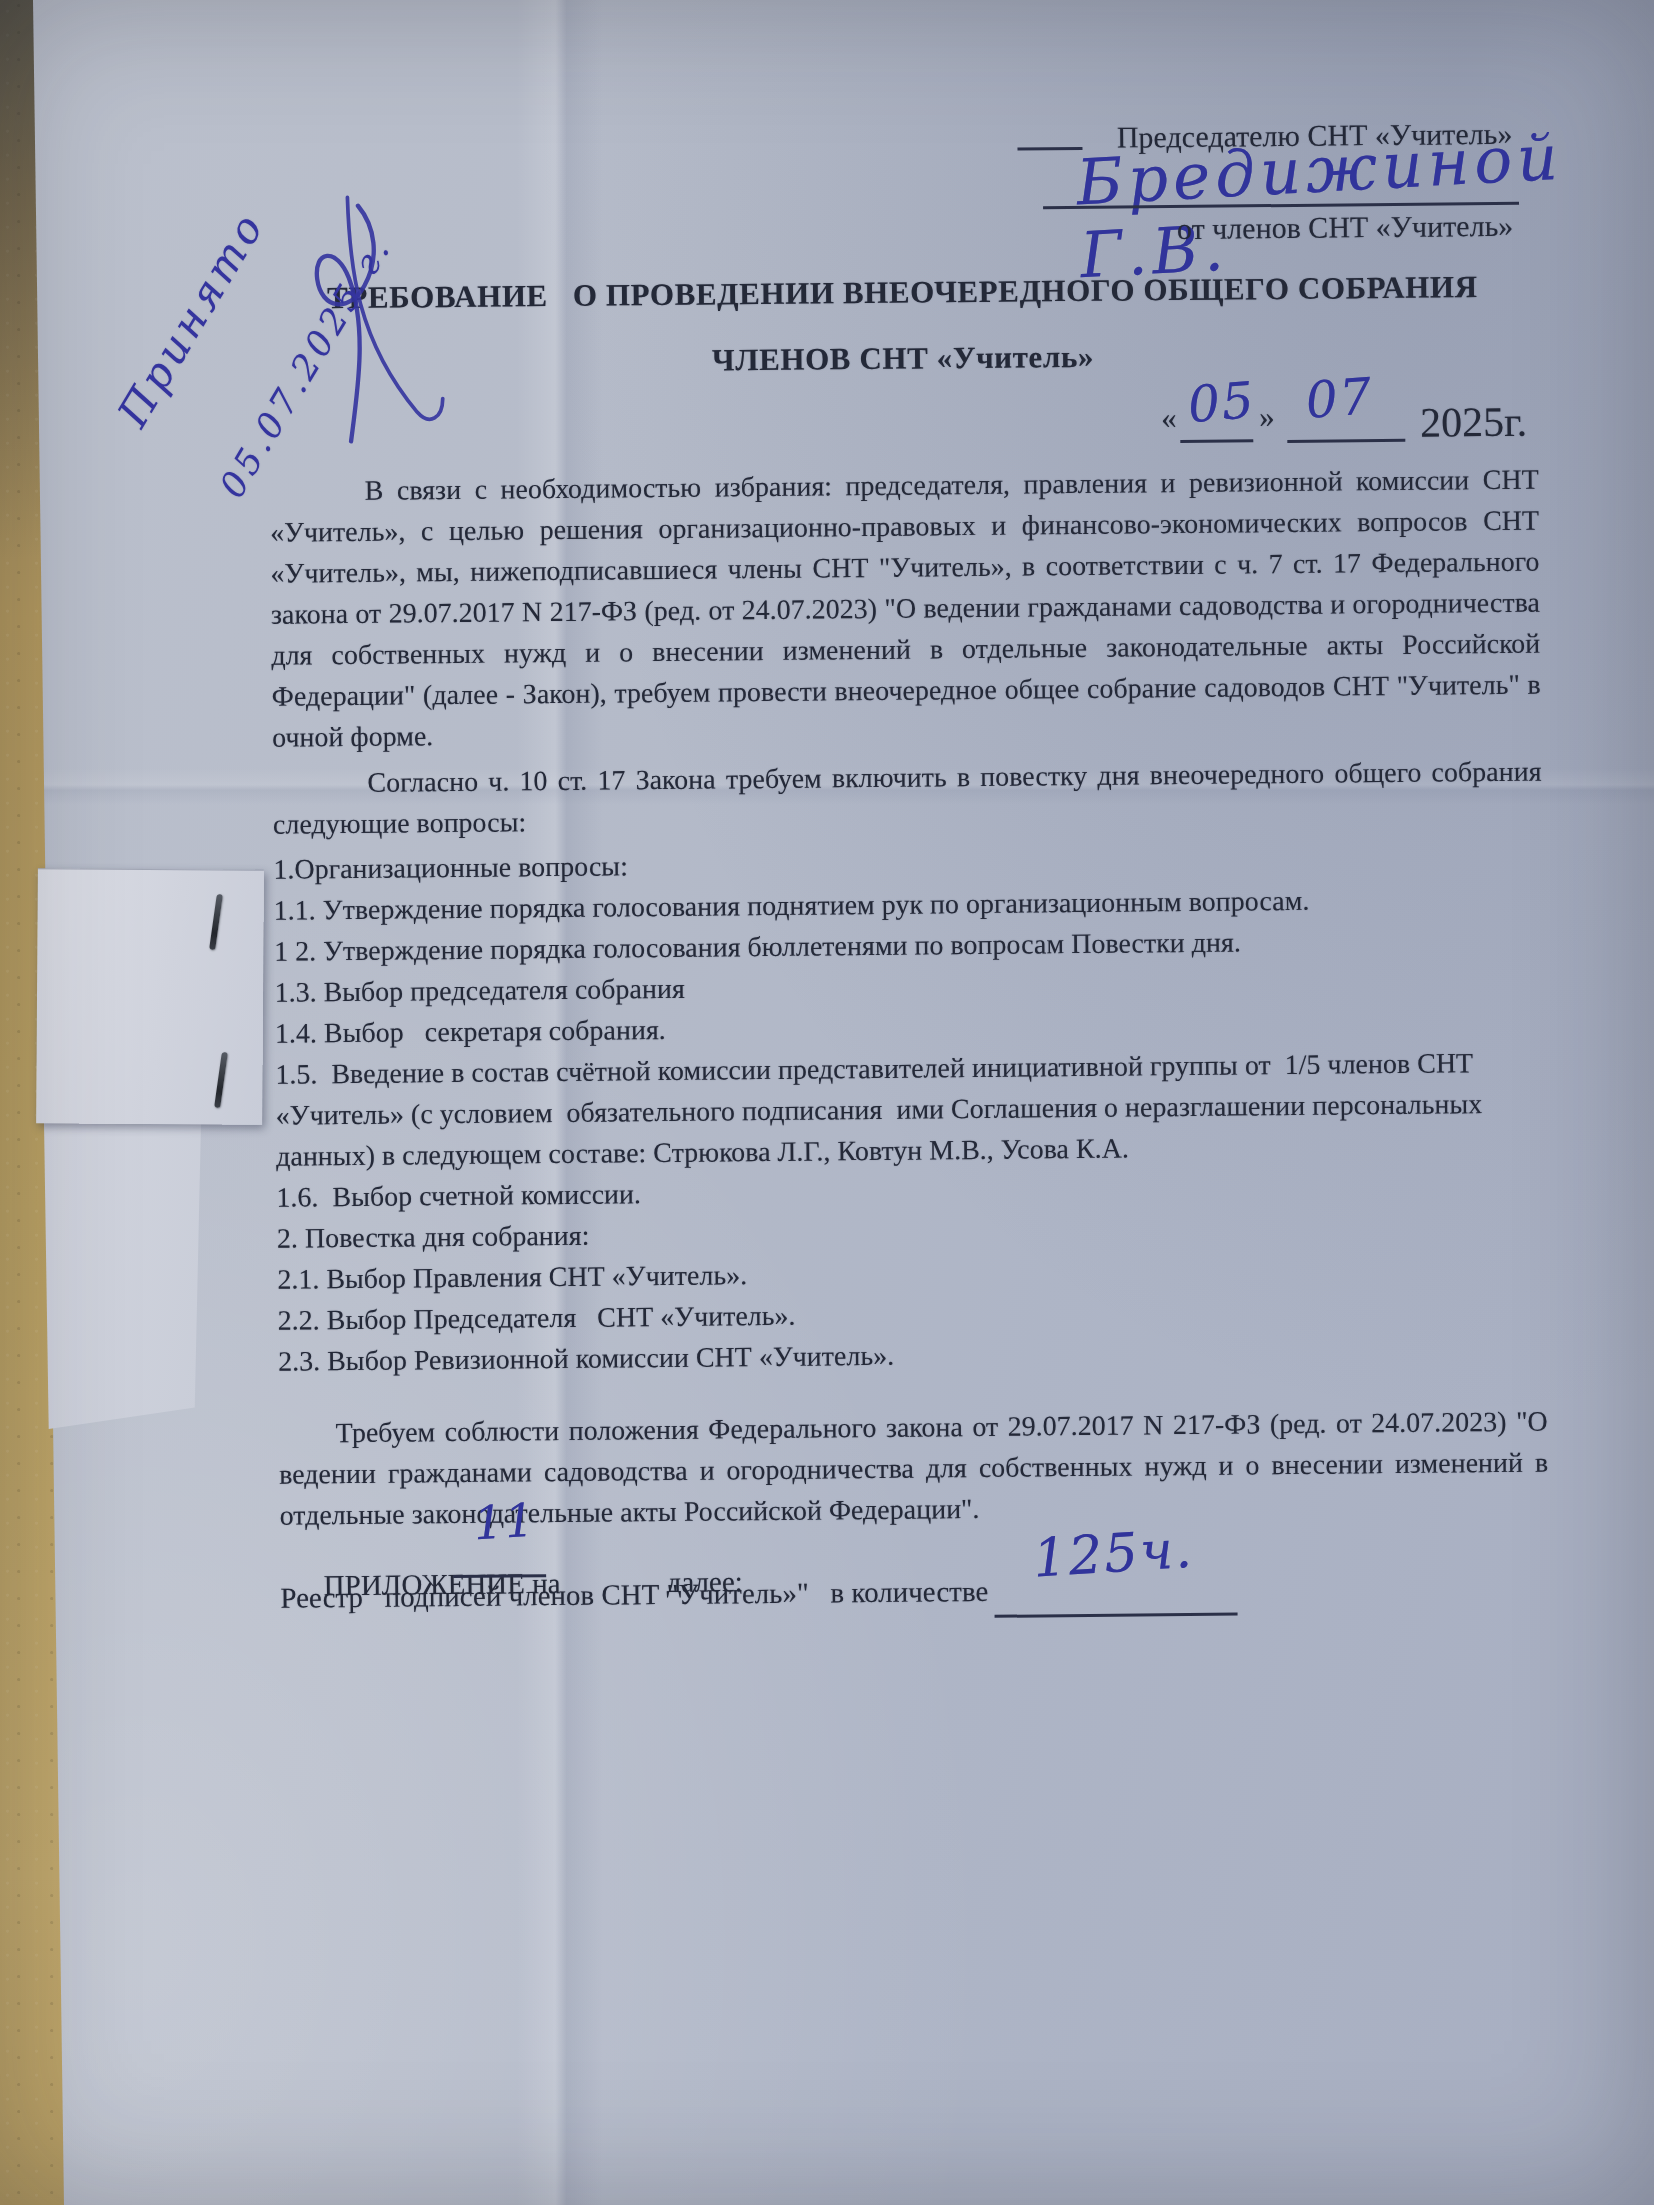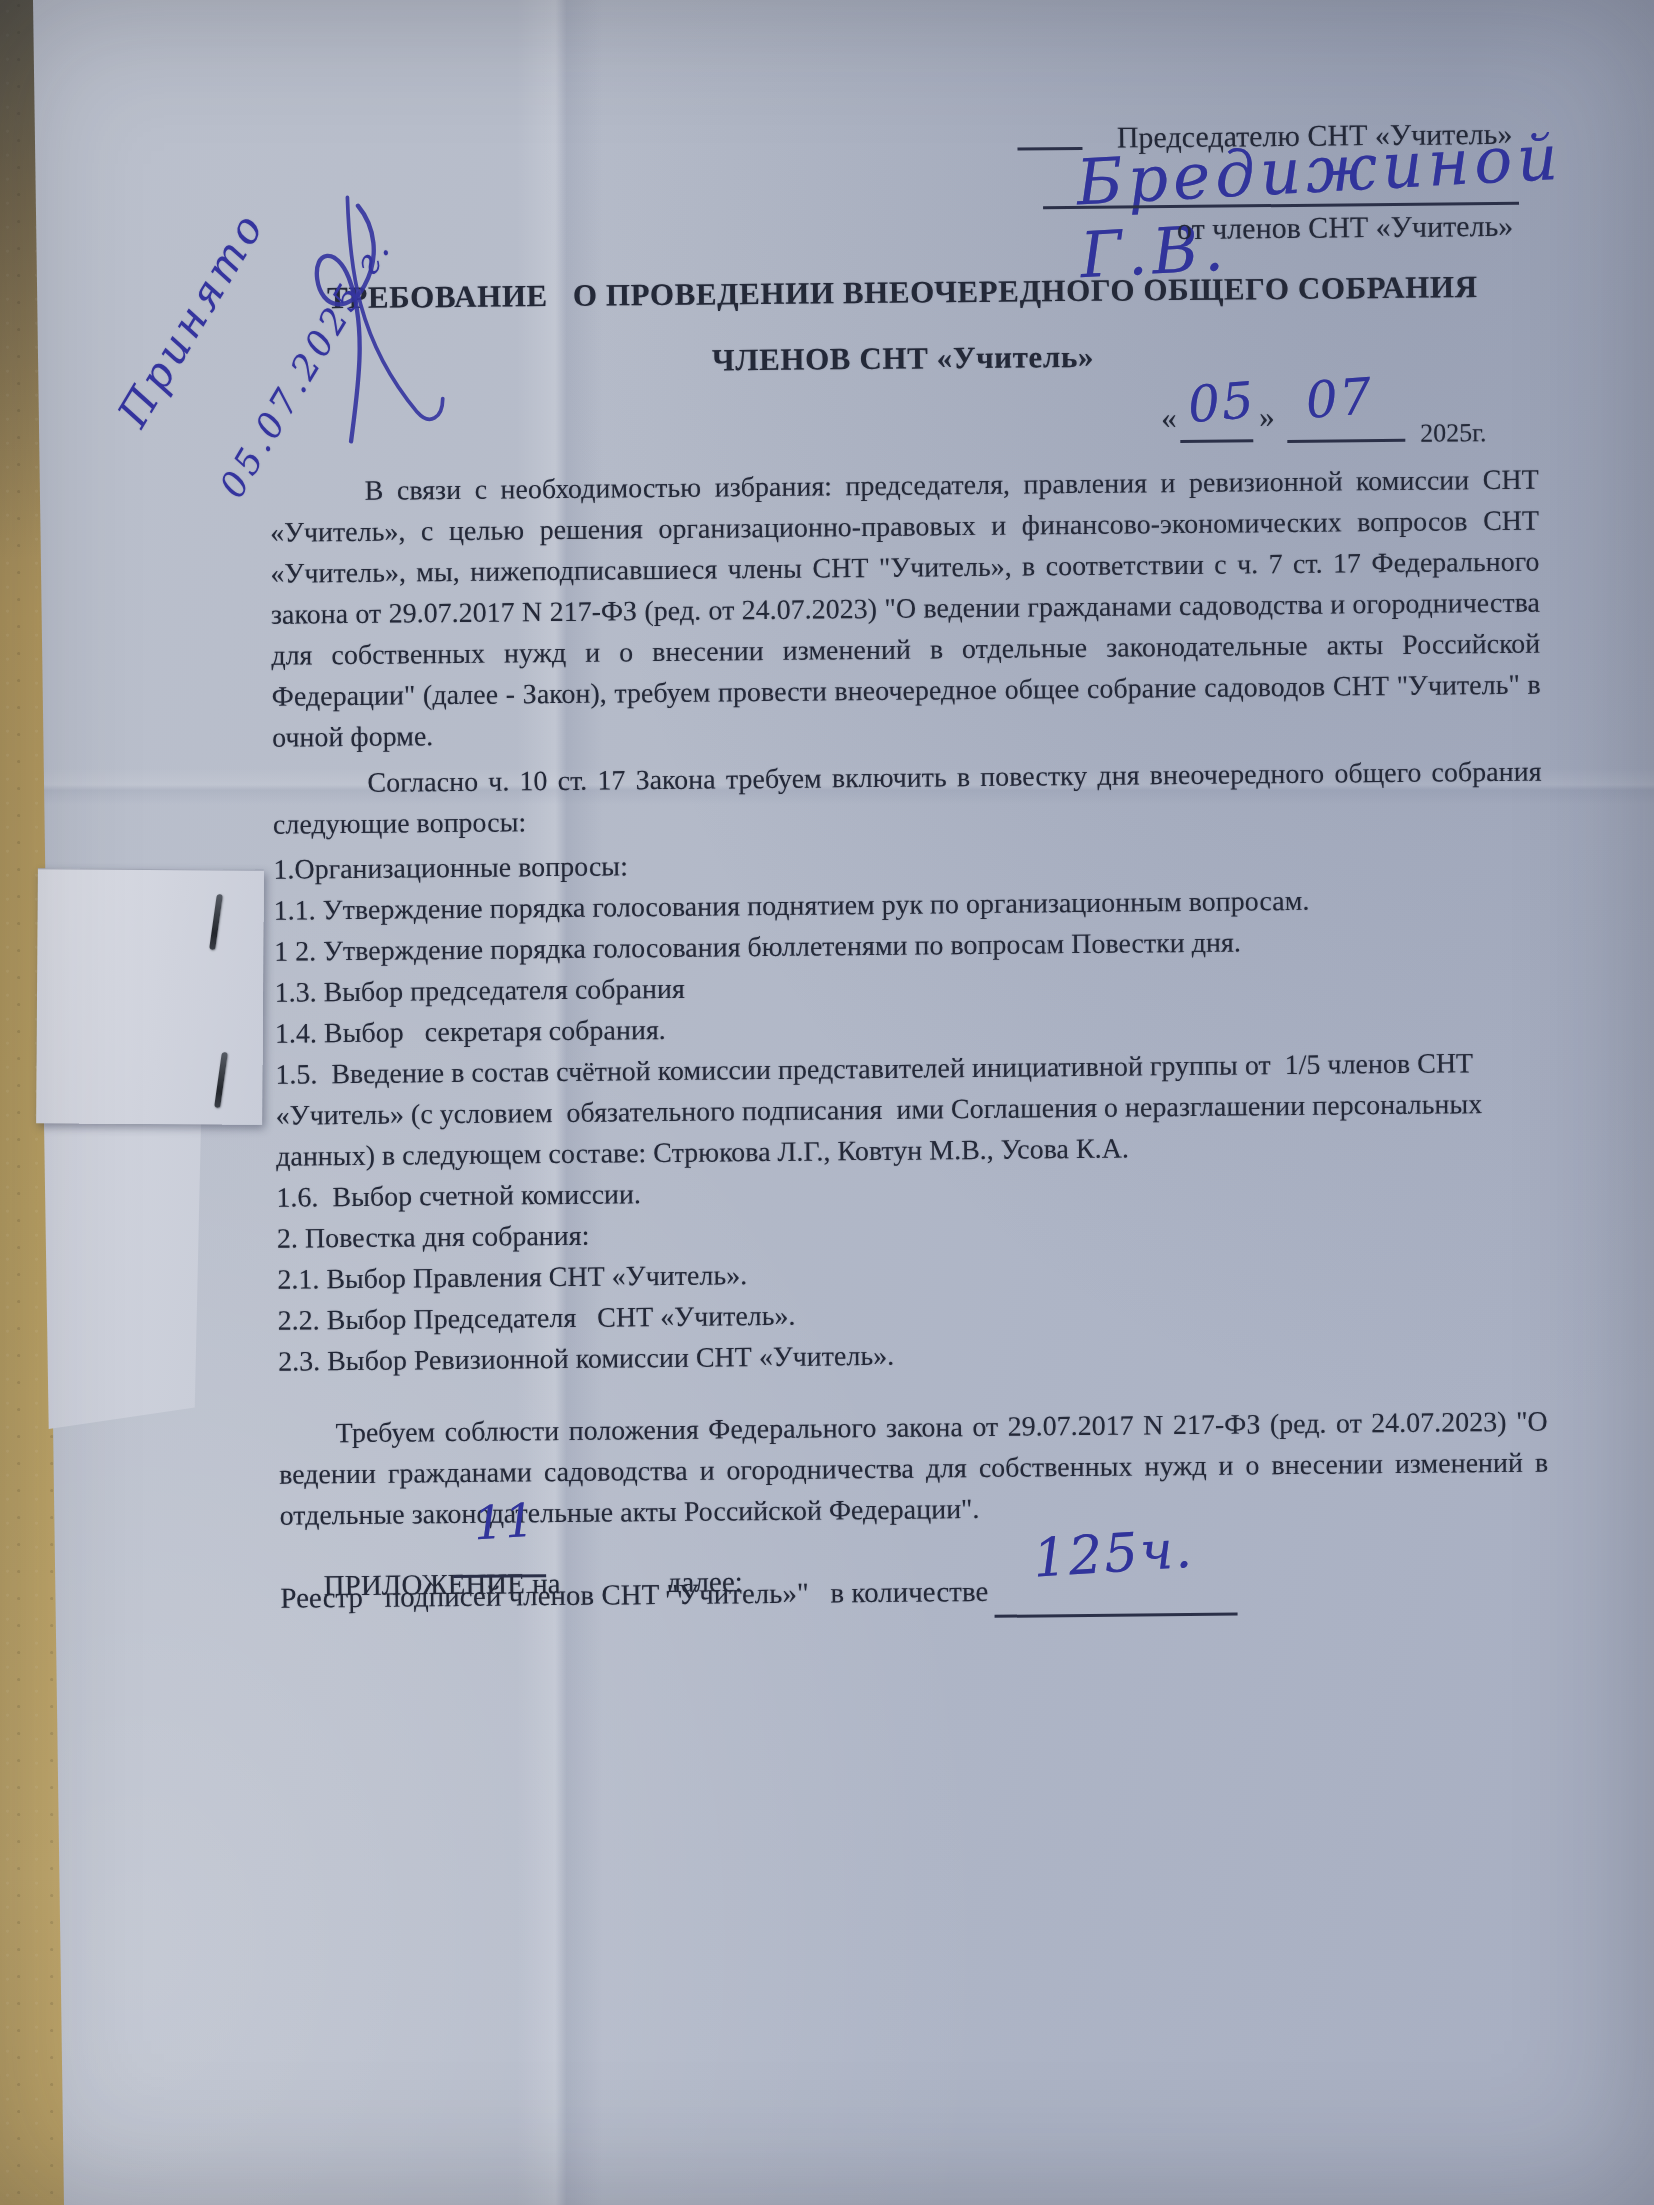--- a/index.html
+++ b/index.html
@@ -88,21 +88,21 @@
 
     <div class="abs printed title" style="left:274px;top:275px;">ТРЕБОВАНИЕ   О ПРОВЕДЕНИИ ВНЕОЧЕРЕДНОГО ОБЩЕГО СОБРАНИЯ</div>
     <div class="abs printed title" style="left:274px;top:341px;">ЧЛЕНОВ СНТ «Учитель»</div>
 
     <span class="abs printed" style="left:1166px;top:403px;font-size:31px;">«</span>
     <span class="abs hw hw-date" style="left:1193px;top:377px;">05</span>
     <div class="uline" style="left:1185px;top:443px;width:73px;"></div>
     <span class="abs printed" style="left:1264px;top:403px;font-size:31px;">»</span>
     <span class="abs hw hw-date" style="left:1311px;top:374px;">07</span>
     <div class="uline" style="left:1292px;top:444px;width:118px;"></div>
-    <span class="abs printed" style="left:1425px;top:424px;font-size:26px;">2025г.</span>
+    <span class="abs printed" style="left:1425px;top:404px;font-size:42px;">2025г.</span>
 
     <div class="abs printed body-par indent" style="left:274px;top:465px;">В связи с необходимостью избрания: председателя, правления и ревизионной комиссии СНТ «Учитель», с целью решения организационно-правовых и финансово-экономических вопросов СНТ «Учитель», мы, нижеподписавшиеся члены СНТ "Учитель», в соответствии с ч. 7 ст. 17 Федерального закона от 29.07.2017 N 217-ФЗ (ред. от 24.07.2023) "О ведении гражданами садоводства и огородничества для собственных нужд и о внесении изменений в отдельные законодательные акты Российской Федерации" (далее - Закон), требуем провести внеочередное общее собрание садоводов СНТ "Учитель" в очной форме.</div>
     <div class="abs printed body-par indent" style="left:274px;top:757px;">Согласно ч. 10 ст. 17 Закона требуем включить в повестку дня внеочередного общего собрания следующие вопросы:</div>
 
     <div class="abs" style="left:274px;top:843px;width:1269px;">
       <div class="agenda-item">1.Организационные вопросы:</div>
       <div class="agenda-item">1.1. Утверждение порядка голосования поднятием рук по организационным вопросам.</div>
       <div class="agenda-item">1 2. Утверждение порядка голосования бюллетенями по вопросам Повестки дня.</div>
       <div class="agenda-item">1.3. Выбор председателя собрания</div>
       <div class="agenda-item">1.4. Выбор   секретаря собрания.</div>

